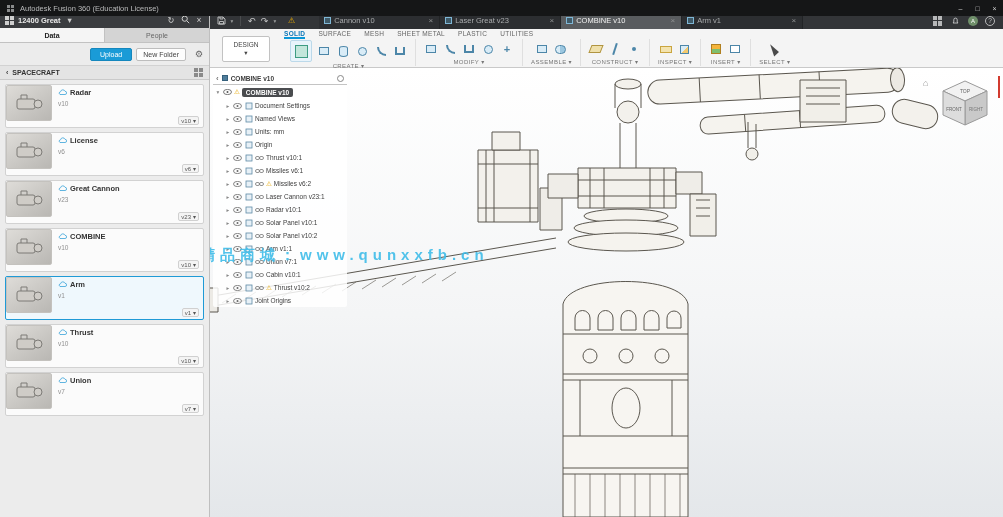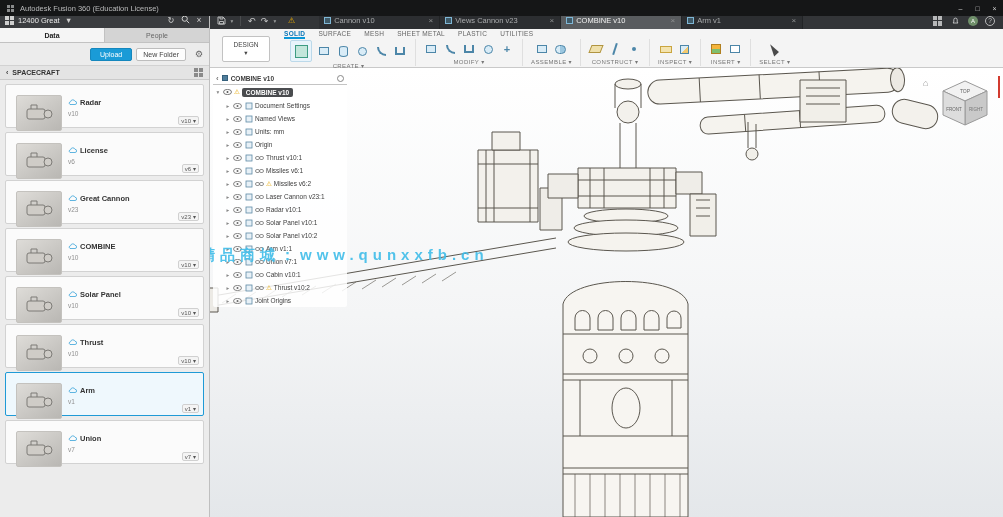--- a/index.html
+++ b/index.html
@@ -103,38 +103,38 @@
   .brow.warning .warn{display:inline}
   .brow .lbl{white-space:nowrap}
   .ic8{width:9px;height:9px;display:flex;align-items:center;justify-content:center}
 
   
   .datapanel{position:absolute;left:0;top:12px;width:210px;bottom:0;background:#ececec;
              border-right:1px solid #bfbfbf;z-index:30;overflow:hidden}
   .dp-head{height:16px;background:#3a3c3f;color:#e8e8e8;display:flex;align-items:center;gap:4px;padding:0 5px;font-size:7.5px}
   .dp-grid{width:9px;height:9px;display:grid;grid-template-columns:4px 4px;gap:1px}
   .dp-grid i{background:#cfcfcf;display:block}
-  .dp-proj{font-weight:normal;white-space:nowrap}
+  .dp-proj{font-weight:bold;white-space:nowrap}
   .dp-hspacer{flex:1}
   .dp-hic{color:#cfcfcf;font-size:8.5px;min-width:10px;text-align:center}
   .dp-tabs{height:15px;display:flex;background:#d4d4d4;border-bottom:1px solid #c2c2c2}
   .dp-tab{flex:1;display:flex;align-items:center;justify-content:center;font-size:7px;color:#666;
           background:#d4d4d4;border-right:1px solid #c2c2c2}
   .dp-tab.active{background:#f5f5f5;color:#222;font-weight:bold}
   .dp-actions{height:22px;display:flex;align-items:center;gap:4px;padding:0 6px 0 90px}
   .btn-upload{background:#1a9bd7;color:#fff;border:1px solid #1587bd;border-radius:2px;font-size:7px;padding:2px 9px}
   .btn-folder{background:#fdfdfd;color:#444;border:1px solid #bdbdbd;border-radius:2px;font-size:7px;padding:2px 6px;white-space:nowrap}
   .dp-gear{margin-left:auto;color:#666;font-size:9px}
   .dp-crumb{height:15px;display:flex;align-items:center;gap:4px;padding:0 6px;background:#e4e4e4;
             border-top:1px solid #d2d2d2;border-bottom:1px solid #cacaca;font-size:7px;font-weight:bold;color:#333}
   .crumb-grid{margin-left:auto;width:9px;height:9px;display:grid;grid-template-columns:4px 4px;gap:1px}
   .crumb-grid i{background:#8a8a8a;display:block}
   .dp-list{position:absolute;left:0;right:0;top:68px;bottom:0;padding:4px 5px;display:flex;flex-direction:column;gap:4px}
   .card{height:44px;flex:none;background:#fbfbfb;border:1px solid #d2d2d2;border-radius:2px;
-        display:flex;position:relative;padding:10px}
+        display:flex;position:relative;padding:0}
   .card.selected{border:1.5px solid #1f9ad6;background:#eff8fd}
   .thumb{width:46px;height:36px;background:linear-gradient(145deg,#dedcd8,#b9b7b3);
          border:1px solid #c4c2be;border-radius:2px;display:flex;align-items:center;justify-content:center;flex:none}
   .meta{margin-left:6px;padding-top:3px;min-width:0}
   .nm{font-size:7.5px;font-weight:bold;color:#333;display:flex;gap:3px;align-items:center;white-space:nowrap}
   .sub{font-size:6.5px;color:#909090;margin-top:3px}
   .badge{position:absolute;right:4px;bottom:2px;font-size:6px;color:#555;display:flex;gap:2px;align-items:center;
          border:1px solid #d0d0d0;border-radius:2px;padding:0 2px;background:#f4f4f4}
 </style>
 </head>
@@ -172,21 +172,21 @@
     </div>
 
     <div class="doc-tabs">
         <div class="dtab">
         <span class="cube"></span>
         <span class="lbl">Cannon v10</span>
         <span class="x">×</span>
       </div>
         <div class="dtab">
         <span class="cube"></span>
-        <span class="lbl">Views Cannon v23</span>
+        <span class="lbl">Laser Great v23</span>
         <span class="x">×</span>
       </div>
         <div class="dtab active">
         <span class="cube"></span>
         <span class="lbl">COMBINE v10</span>
         <span class="x">×</span>
       </div>
         <div class="dtab">
         <span class="cube"></span>
         <span class="lbl">Arm v1</span>
@@ -920,38 +920,64 @@
             </span>
             <span>COMBINE</span>
           </div>
           <div class="sub">v10</div>
         </div>
         <div class="badge">
           <span>v10</span>
           <span>▾</span>
         </div>
       </div>
+        <div class="card selected">
+        <div class="thumb">
+          <svg width="30" height="24" viewBox="0 0 30 24">
+              <g stroke="#7d7b77" fill="#cfccc7" stroke-width="1">
+                <rect x="3" y="8" width="18" height="10" rx="2"></rect>
+                <circle cx="24" cy="13" r="4"></circle>
+                <path d="M7,8 V4 h6 v4" fill="none"></path>
+              </g>
+            </svg>
+        </div>
+        <div class="meta">
+          <div class="nm">
+            <span>
+              <svg width="9" height="6" viewBox="0 0 9 6">
+                  <path d="M2,5.5 h5 a1.6,1.6 0 0 0 0,-3.2 a2.3,2.3 0 0 0 -4.4,0.4 a1.5,1.5 0 0 0 -0.6,2.8 z" fill="none" stroke="#3aa3d9" stroke-width="0.8"></path>
+                </svg>
+            </span>
+            <span>Arm</span>
+          </div>
+          <div class="sub">v1</div>
+        </div>
+        <div class="badge">
+          <span>v1</span>
+          <span>▾</span>
+        </div>
+      </div>
         <div class="card">
         <div class="thumb">
           <svg width="30" height="24" viewBox="0 0 30 24">
               <g stroke="#7d7b77" fill="#cfccc7" stroke-width="1">
                 <rect x="3" y="8" width="18" height="10" rx="2"></rect>
                 <circle cx="24" cy="13" r="4"></circle>
                 <path d="M7,8 V4 h6 v4" fill="none"></path>
               </g>
             </svg>
         </div>
         <div class="meta">
           <div class="nm">
             <span>
               <svg width="9" height="6" viewBox="0 0 9 6">
                   <path d="M2,5.5 h5 a1.6,1.6 0 0 0 0,-3.2 a2.3,2.3 0 0 0 -4.4,0.4 a1.5,1.5 0 0 0 -0.6,2.8 z" fill="none" stroke="#3aa3d9" stroke-width="0.8"></path>
                 </svg>
             </span>
-            <span>Solar Panel</span>
+            <span>Thrust</span>
           </div>
           <div class="sub">v10</div>
         </div>
         <div class="badge">
           <span>v10</span>
           <span>▾</span>
         </div>
       </div>
         <div class="card">
         <div class="thumb">
@@ -963,72 +989,20 @@
               </g>
             </svg>
         </div>
         <div class="meta">
           <div class="nm">
             <span>
               <svg width="9" height="6" viewBox="0 0 9 6">
                   <path d="M2,5.5 h5 a1.6,1.6 0 0 0 0,-3.2 a2.3,2.3 0 0 0 -4.4,0.4 a1.5,1.5 0 0 0 -0.6,2.8 z" fill="none" stroke="#3aa3d9" stroke-width="0.8"></path>
                 </svg>
             </span>
-            <span>Thrust</span>
-          </div>
-          <div class="sub">v10</div>
-        </div>
-        <div class="badge">
-          <span>v10</span>
-          <span>▾</span>
-        </div>
-      </div>
-        <div class="card selected">
-        <div class="thumb">
-          <svg width="30" height="24" viewBox="0 0 30 24">
-              <g stroke="#7d7b77" fill="#cfccc7" stroke-width="1">
-                <rect x="3" y="8" width="18" height="10" rx="2"></rect>
-                <circle cx="24" cy="13" r="4"></circle>
-                <path d="M7,8 V4 h6 v4" fill="none"></path>
-              </g>
-            </svg>
-        </div>
-        <div class="meta">
-          <div class="nm">
-            <span>
-              <svg width="9" height="6" viewBox="0 0 9 6">
-                  <path d="M2,5.5 h5 a1.6,1.6 0 0 0 0,-3.2 a2.3,2.3 0 0 0 -4.4,0.4 a1.5,1.5 0 0 0 -0.6,2.8 z" fill="none" stroke="#3aa3d9" stroke-width="0.8"></path>
-                </svg>
-            </span>
-            <span>Arm</span>
-          </div>
-          <div class="sub">v1</div>
-        </div>
-        <div class="badge">
-          <span>v1</span>
-          <span>▾</span>
-        </div>
-      </div>
-        <div class="card">
-        <div class="thumb">
-          <svg width="30" height="24" viewBox="0 0 30 24">
-              <g stroke="#7d7b77" fill="#cfccc7" stroke-width="1">
-                <rect x="3" y="8" width="18" height="10" rx="2"></rect>
-                <circle cx="24" cy="13" r="4"></circle>
-                <path d="M7,8 V4 h6 v4" fill="none"></path>
-              </g>
-            </svg>
-        </div>
-        <div class="meta">
-          <div class="nm">
-            <span>
-              <svg width="9" height="6" viewBox="0 0 9 6">
-                  <path d="M2,5.5 h5 a1.6,1.6 0 0 0 0,-3.2 a2.3,2.3 0 0 0 -4.4,0.4 a1.5,1.5 0 0 0 -0.6,2.8 z" fill="none" stroke="#3aa3d9" stroke-width="0.8"></path>
-                </svg>
-            </span>
             <span>Union</span>
           </div>
           <div class="sub">v7</div>
         </div>
         <div class="badge">
           <span>v7</span>
           <span>▾</span>
         </div>
       </div>
       </div>

